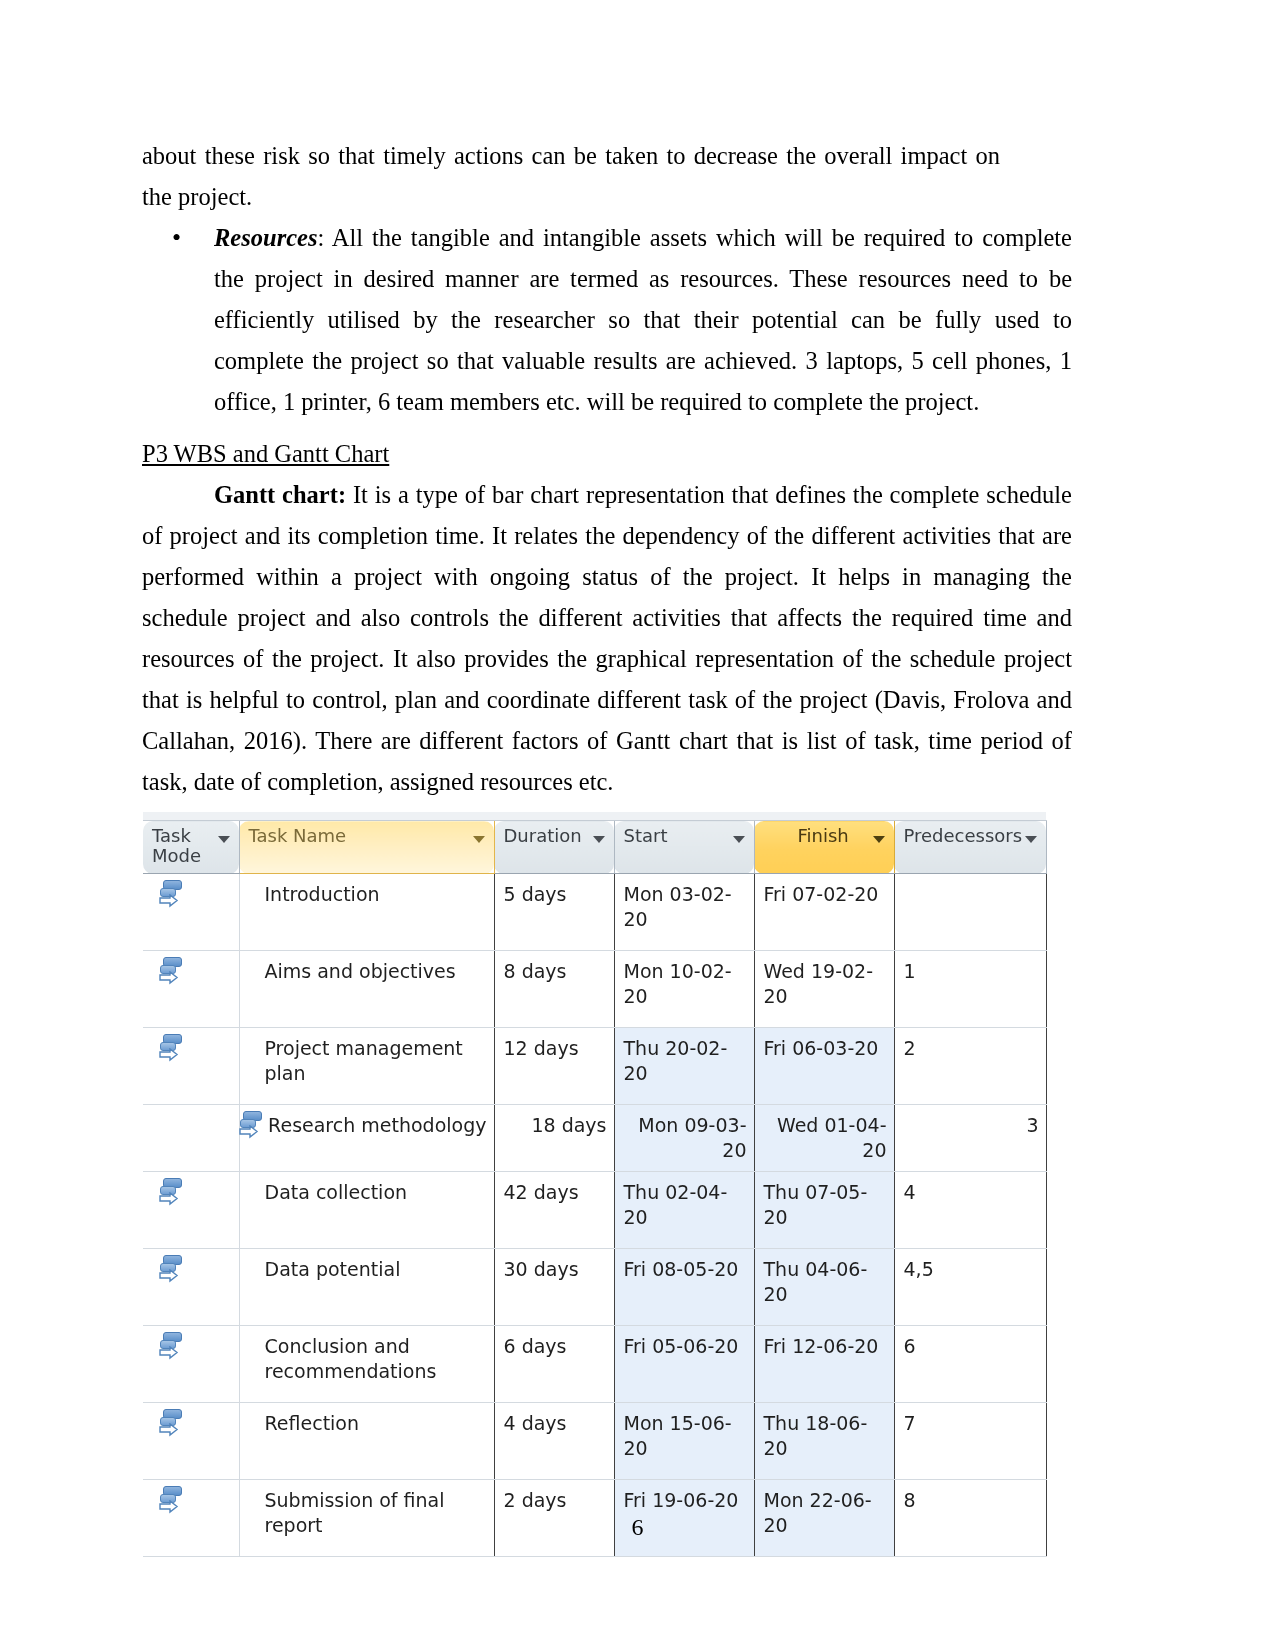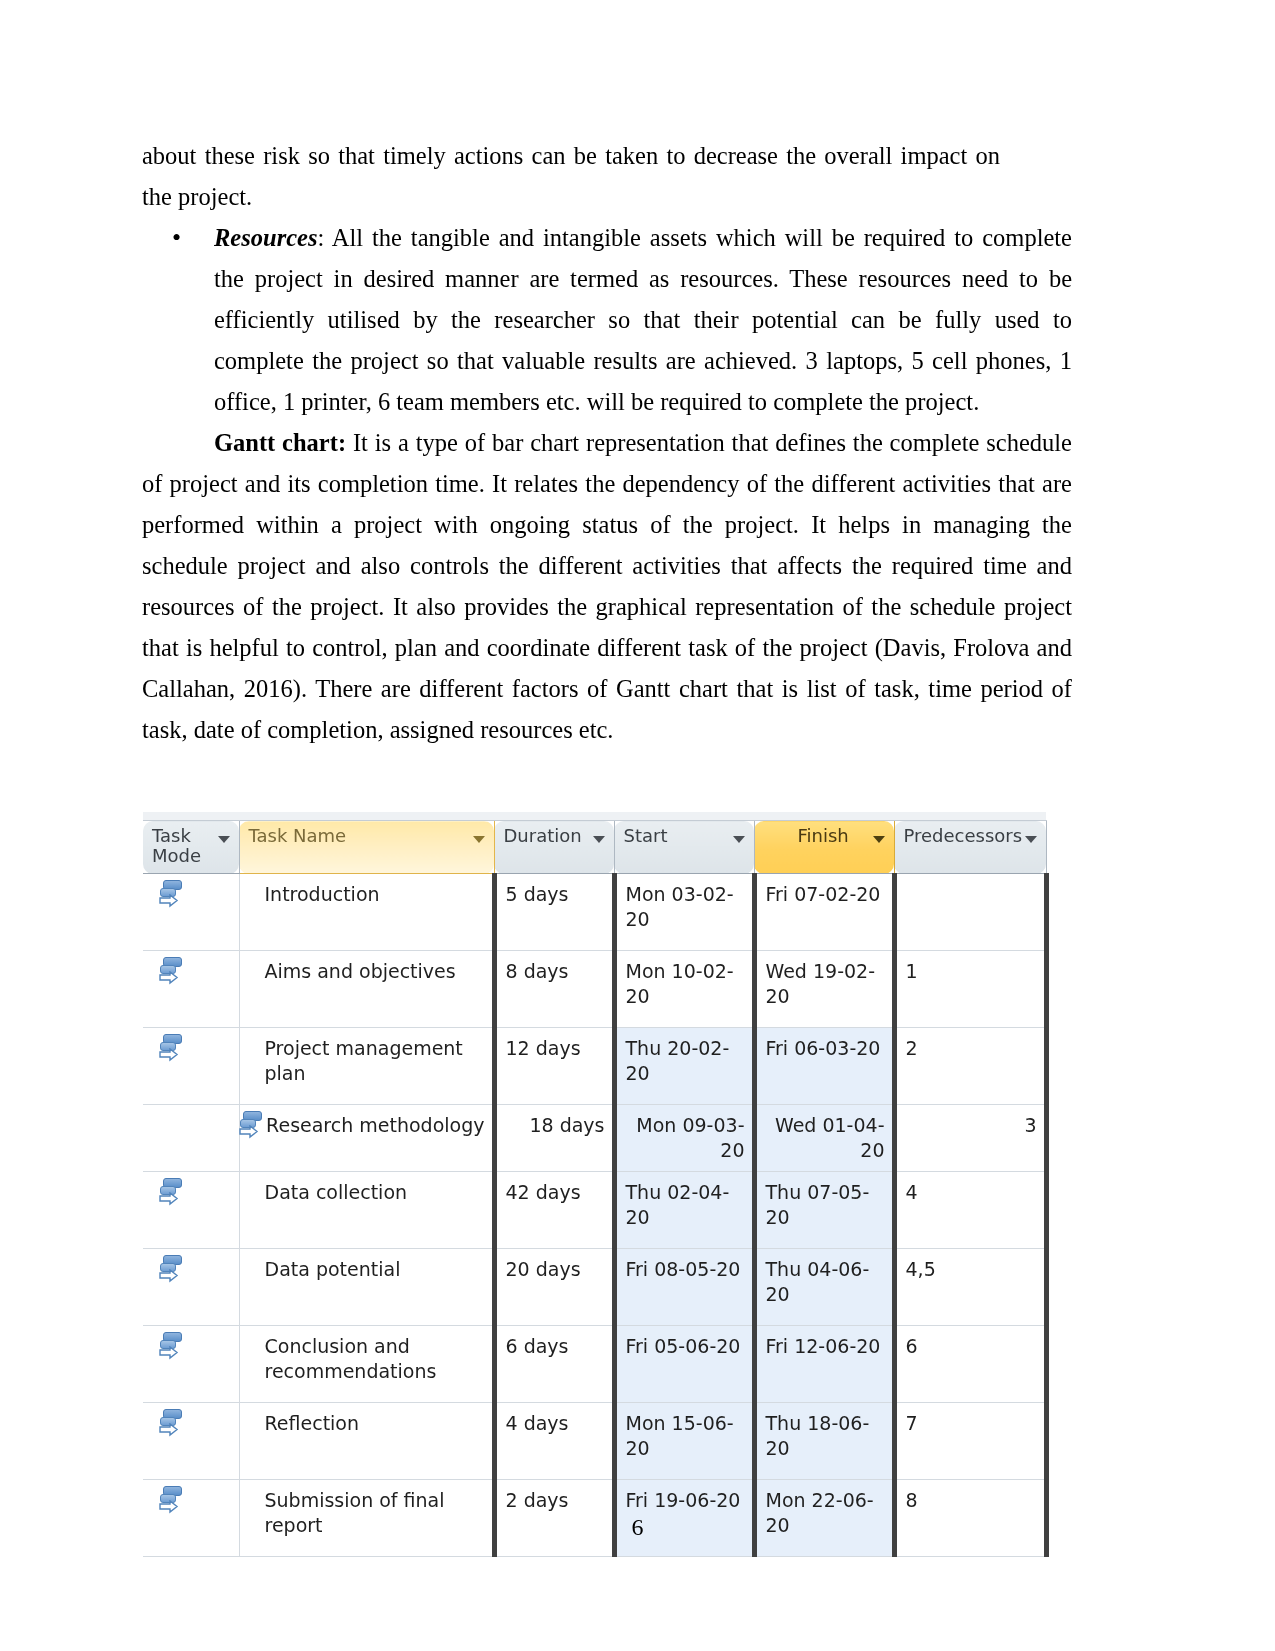--- a/index.html
+++ b/index.html
@@ -135,21 +135,21 @@
     border-left: 6px solid transparent;
     border-right: 6px solid transparent;
     border-top: 7px solid #4a4f55;
   }
   .project-table th.hl .caret { border-top-color: #4e4010; }
   .project-table th.hl-name .caret { border-top-color: #8a7530; }
 
   .project-table td {
     vertical-align: top;
     padding: 8px 7px 8px 9px;
-    border-right: 5px solid #404040;
+    border-right: 1px solid #404040;
     border-bottom: 1px solid #d4dae0;
     line-height: 25px;
     font-size: 19px;
     color: #1f1f1f;
     background: #ffffff;
   }
   .project-table td.tint { background: #e6effa; }
   .project-table td.mode-cell {
     padding: 6px 0 0 16px;
     border-right: 1px solid #d4dae0;
@@ -202,20 +202,21 @@
 
   <div class="body-col">
 
     <p class="para indent-block">about these risk so that timely actions can be taken to decrease the overall impact on the project.</p>
 
     <div class="bullet-row">
       <span class="bullet-dot">•</span>
       <div class="bullet-body"><span class="lead">Resources</span><span>: All the tangible and intangible assets which will be required to complete the project in desired manner are termed as resources. These resources need to be efficiently utilised by the researcher so that their potential can be fully used to complete the project so that valuable results are achieved. 3 laptops, 5 cell phones, 1 office, 1 printer, 6 team members etc. will be required to complete the project.</span></div>
     </div>
 
+    <p class="heading-underline">P3 WBS and Gantt Chart</p>
 
     <p class="para first-indent"><span class="bold">Gantt chart:</span><span> It is a type of bar chart representation that defines the complete schedule of project and its completion time. It relates the dependency of the different activities that are performed within a project with ongoing status of the project. It helps in managing the schedule project and also controls the different activities that affects the required time and resources of the project. It also provides the graphical representation of the schedule project that is helpful to control, plan and coordinate different task of the project (Davis, Frolova and Callahan, 2016). There are different factors of Gantt chart that is list of task, time period of task, date of completion, assigned resources etc.</span></p>
 
   </div>
 
   <table class="project-table">
     <colgroup>
       <col class="c-mode">
         <col class="c-name">
         <col class="c-dur">
@@ -303,21 +304,21 @@
           <td>42 days</td>
           <td class="tint">Thu 02-04-20</td>
           <td class="tint">Thu 07-05-20</td>
           <td>4</td>
         </tr>
         <tr class="r2">
           <td class="mode-cell"><span class="mode-icon"><span class="bar"></span><span class="bar2"></span><svg width="26" height="16" viewBox="0 0 26 16">
                 <path d="M1 4 h10 v-3 l7 5.5 -7 5.5 v-3 h-10 z" fill="#ffffff" stroke="#5184bb" stroke-width="1.4"></path>
               </svg></span></td>
           <td class="name-cell">Data potential</td>
-          <td>20 days</td>
+          <td>30 days</td>
           <td class="tint">Fri 08-05-20</td>
           <td class="tint">Thu 04-06-20</td>
           <td>4,5</td>
         </tr>
         <tr class="r2">
           <td class="mode-cell"><span class="mode-icon"><span class="bar"></span><span class="bar2"></span><svg width="26" height="16" viewBox="0 0 26 16">
                 <path d="M1 4 h10 v-3 l7 5.5 -7 5.5 v-3 h-10 z" fill="#ffffff" stroke="#5184bb" stroke-width="1.4"></path>
               </svg></span></td>
           <td class="name-cell">Conclusion and recommendations</td>
           <td>6 days</td>

